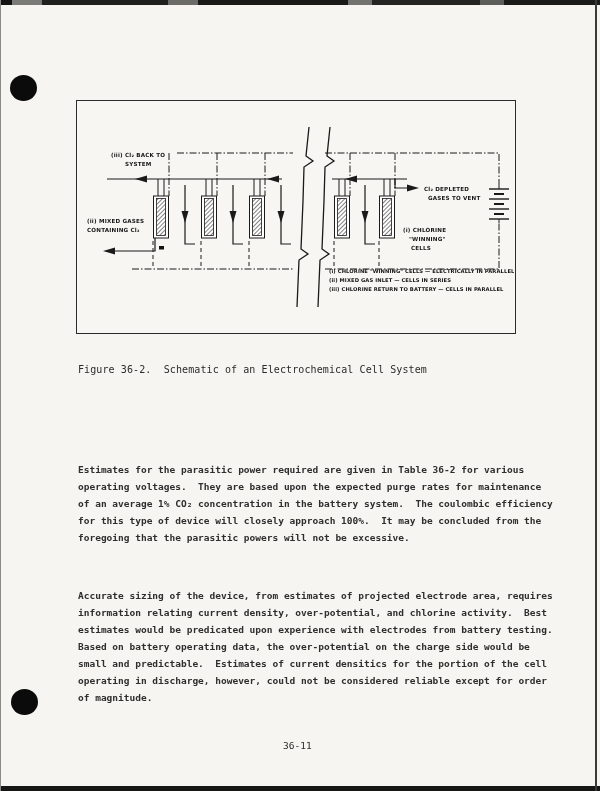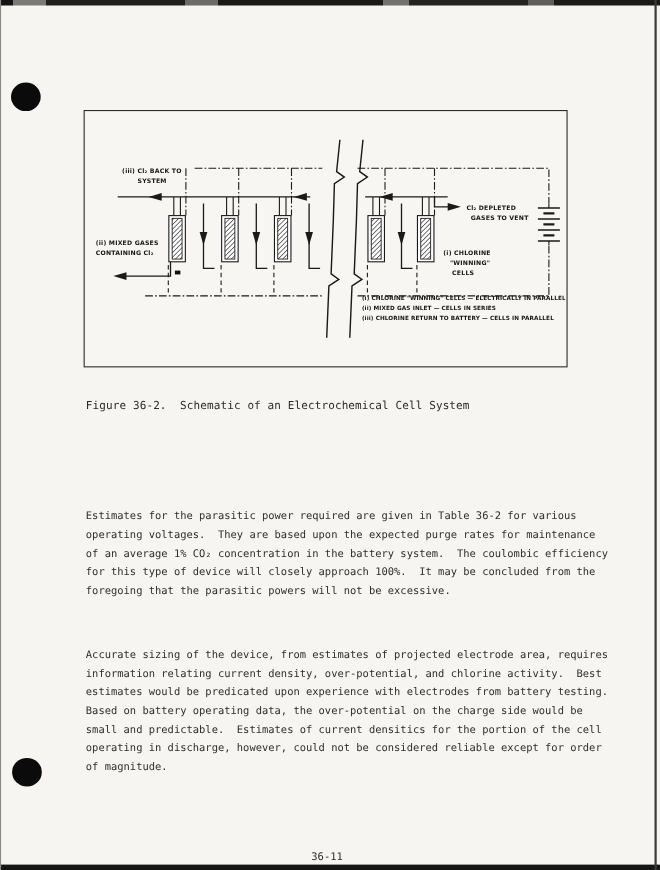--- a/index.html
+++ b/index.html
@@ -21,26 +21,26 @@
   .figure-frame{
     position:absolute;left:76px;top:100px;width:440px;height:234px;
     border:1.4px solid #2b2b2b;background:#f7f6f2;box-sizing:border-box;
   }
   .caption{
     position:absolute;left:78px;top:364px;width:470px;
     font-size:10px;letter-spacing:0.1px;white-space:pre;color:#2b2b2b;
   }
   .bodytext{
     position:absolute;left:78px;width:486px;
-    font-size:9.5px;line-height:17px;white-space:pre;color:#2e2e2e;
+    font-size:9.5px;line-height:17px;white-space:pre;color:#2e2e2e;font-weight:bold;
   }
   .para1{top:461px;}
   .para2{top:567px;margin-top:20px;}
   .page-number{
-    position:absolute;left:283px;top:740px;font-size:9.5px;color:#2b2b2b;white-space:pre;margin-top:34px;
+    position:absolute;left:283px;top:740px;font-size:9.5px;color:#2b2b2b;white-space:pre;
   }
   svg text{font-family:"DejaVu Sans", sans-serif;fill:#161616;}
   .lbl{font-size:5.6px;font-weight:bold;letter-spacing:0.2px;}
   .legend{font-size:5.2px;font-weight:bold;letter-spacing:0.1px;}
 </style>
 </head>
 <body>
 
 <div class="page">
 

